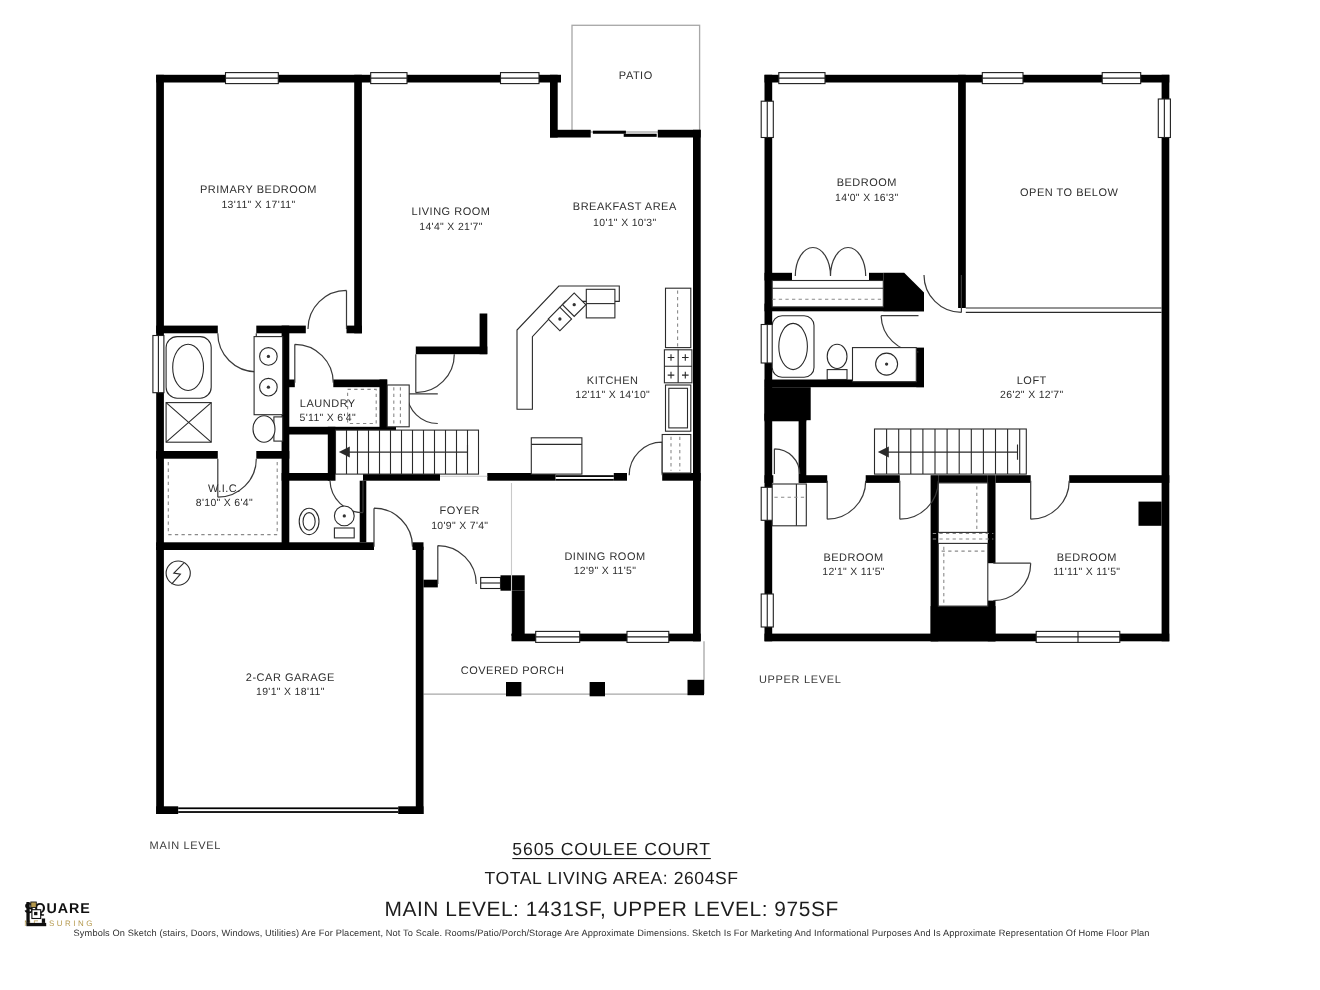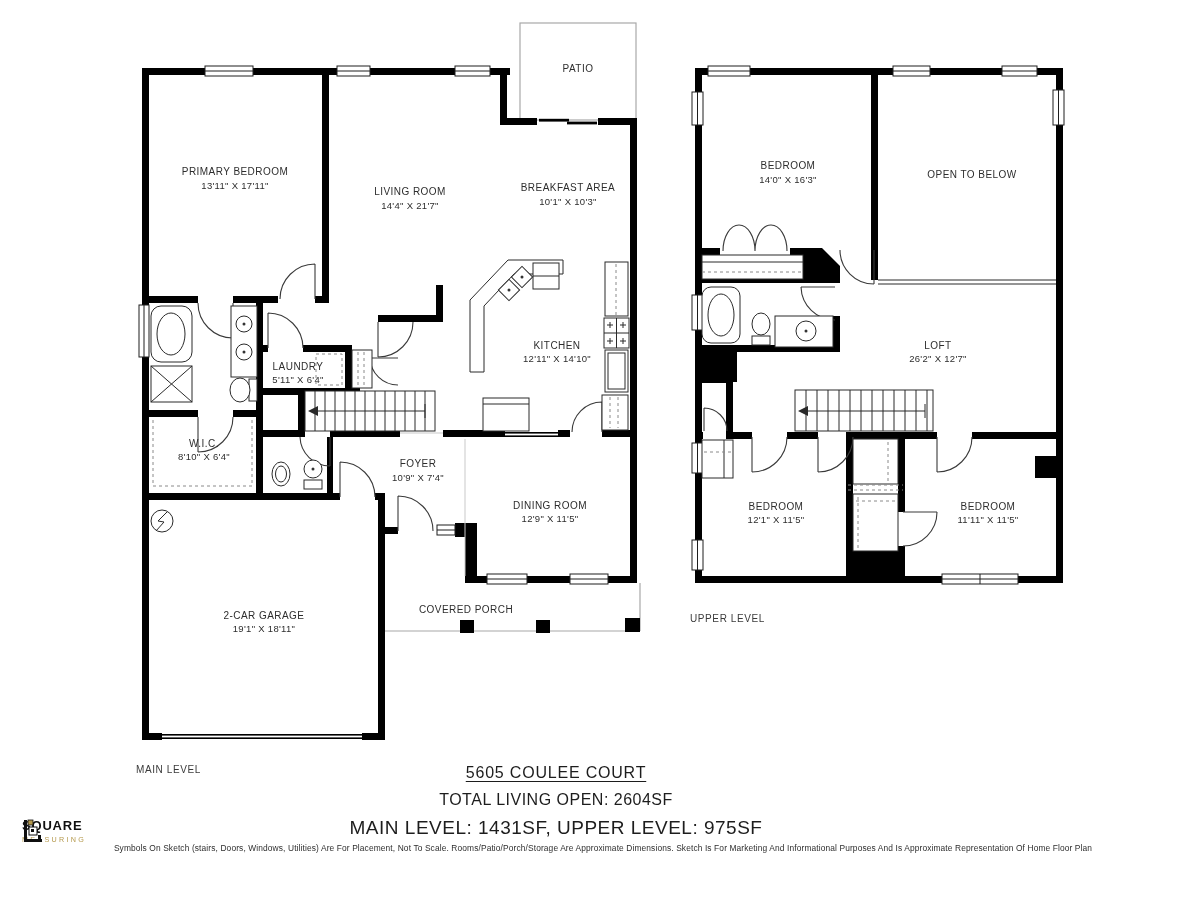--- a/index.html
+++ b/index.html
@@ -15,21 +15,21 @@
   .dashed{stroke:#8a8a8a;stroke-width:1;fill:none;stroke-dasharray:3 3;}
   .win-r{fill:#fff;stroke:#1e1e1e;stroke-width:1;}
   .win-l{stroke:#1e1e1e;stroke-width:1;}
   text.rname{font-size:10px;letter-spacing:.45px;fill:#2d2d2d;text-anchor:middle;}
   text.rdim{font-size:9.5px;letter-spacing:.3px;fill:#2d2d2d;text-anchor:middle;}
   .lvl-label{position:absolute;font-size:10px;letter-spacing:.6px;color:#3a3a3a;}
   .footer-line{position:absolute;left:0;width:1112px;text-align:center;color:#1d1d1d;}
   .addr{top:764px;font-size:16px;letter-spacing:.8px;text-decoration:underline;text-underline-offset:3px;}
   .total{top:791px;font-size:16px;letter-spacing:.5px;}
   .levels{top:817px;font-size:19px;letter-spacing:.5px;}
-  .disc{top:843px;font-size:8.4px;letter-spacing:.12px;color:#2e2e2e;padding-left:47px;}
+  .disc{top:843px;font-size:8.4px;letter-spacing:.12px;color:#2e2e2e;}
   .logo{position:absolute;left:22px;top:819px;display:flex;align-items:flex-start;gap:3px;}
   .logo-col{display:flex;flex-direction:column;}
   .logo-1{font-size:13px;font-weight:bold;letter-spacing:.8px;color:#0f0f0f;line-height:1.1;}
   .logo-2{font-size:7.2px;letter-spacing:2.3px;color:#b5994d;margin-top:2px;}
 </style>
 </head>
 <body>
 
 <div class="canvas">
 
@@ -415,21 +415,21 @@
       <text class="rname" x="988" y="510">BEDROOM</text>
       <text class="rdim" x="988" y="523">11'11" X 11'5"</text>
     </g>
   </g>
 </svg>
 
   <div class="lvl-label" style="left:136px;top:764px;">MAIN LEVEL</div>
   <div class="lvl-label" style="left:690px;top:613px;">UPPER LEVEL</div>
 
   <div class="footer-line addr">5605 COULEE COURT</div>
-  <div class="footer-line total">TOTAL LIVING OPEN: 2604SF</div>
+  <div class="footer-line total">TOTAL LIVING AREA: 2604SF</div>
   <div class="footer-line levels">MAIN LEVEL: 1431SF, UPPER LEVEL: 975SF</div>
   <div class="footer-line disc">Symbols On Sketch (stairs, Doors, Windows, Utilities) Are For Placement, Not To Scale. Rooms/Patio/Porch/Storage Are Approximate Dimensions. Sketch Is For Marketing And Informational Purposes And Is Approximate Representation Of Home Floor Plan</div>
 
   <div class="logo">
     <div class="logo-col">
       <span class="logo-1">SQUARE</span>
       <span class="logo-2">MEASURING</span>
     </div>
     <svg width="22" height="24" viewBox="0 0 22 24">
       <rect x="2" y="1" width="3" height="19" fill="#0f0f0f"></rect>

